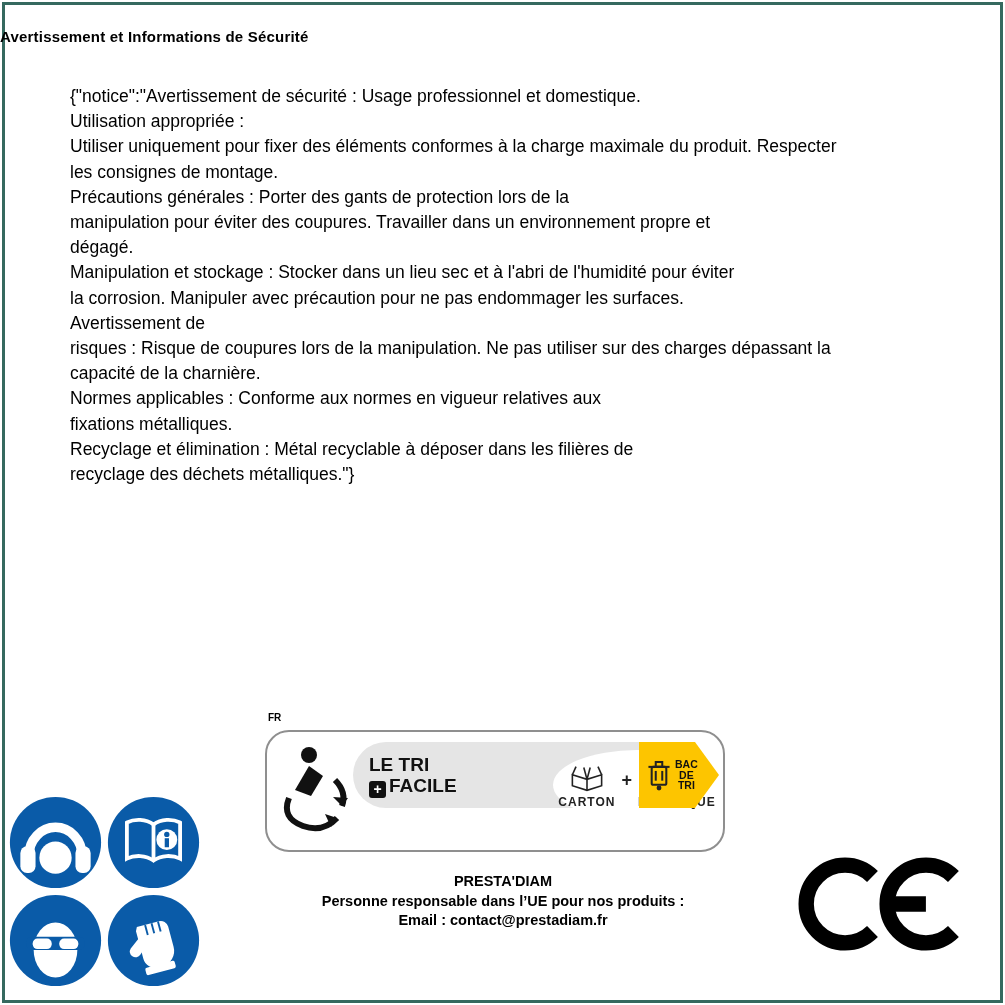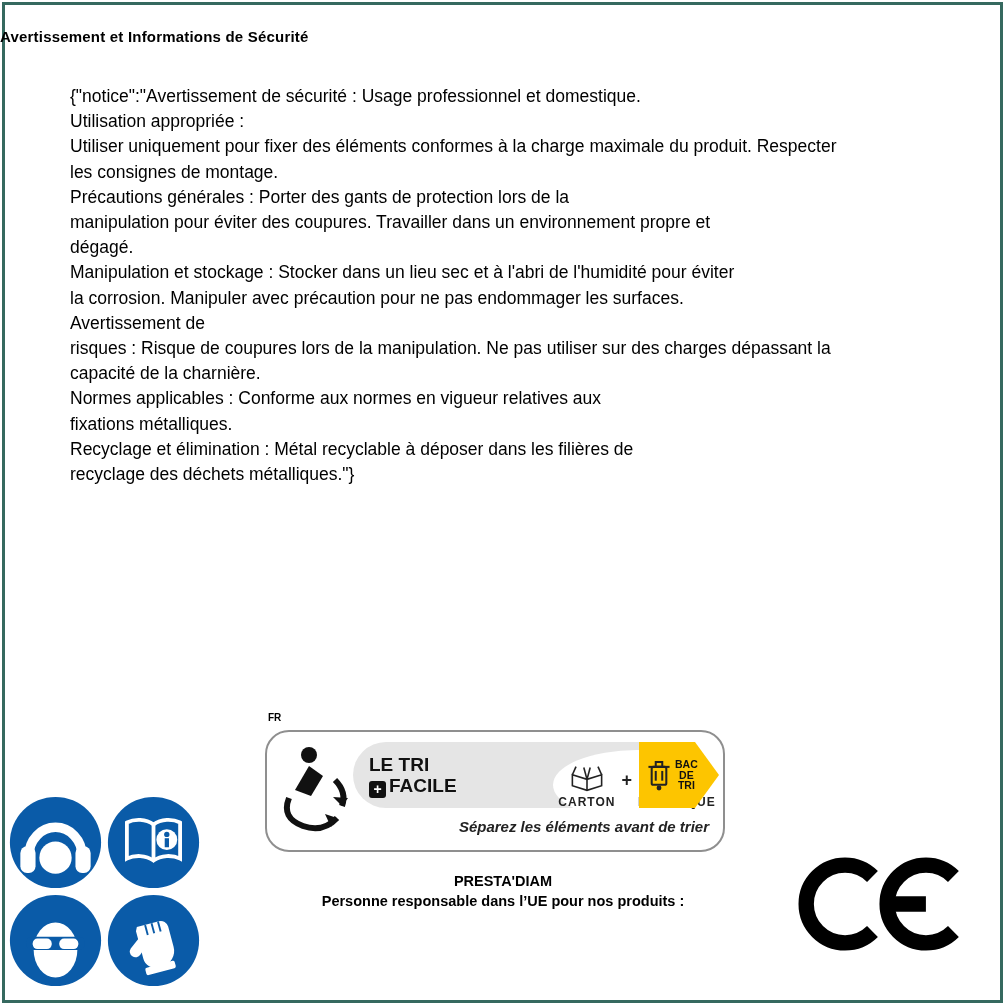--- a/index.html
+++ b/index.html
@@ -168,26 +168,26 @@
       </g>
       <circle cx="16" cy="36" r="3" fill="#222"></circle>
     </svg>
     <div class="bin-text">
       <div>BAC</div>
       <div>DE</div>
       <div>TRI</div>
     </div>
   </div>
 
-  <div class="caption">Séparez les éléments avant de trier</div>
 </div>
 
 <div class="address">
   <div>PRESTA'DIAM</div>
   <div>Personne responsable dans l’UE pour nos produits :</div>
+  <div>Email : contact@prestadiam.fr</div>
 </div>
 
 <svg class="ce" viewBox="0 0 210 120">
   <g fill="none" stroke="#000" stroke-width="19">
     <path d="M92,94 A48,48 0 1 1 92,26"></path>
     <path d="M192,94 A48,48 0 1 1 192,26"></path>
     <line x1="110" y1="60" x2="158" y2="60"></line>
   </g>
 </svg>
 

